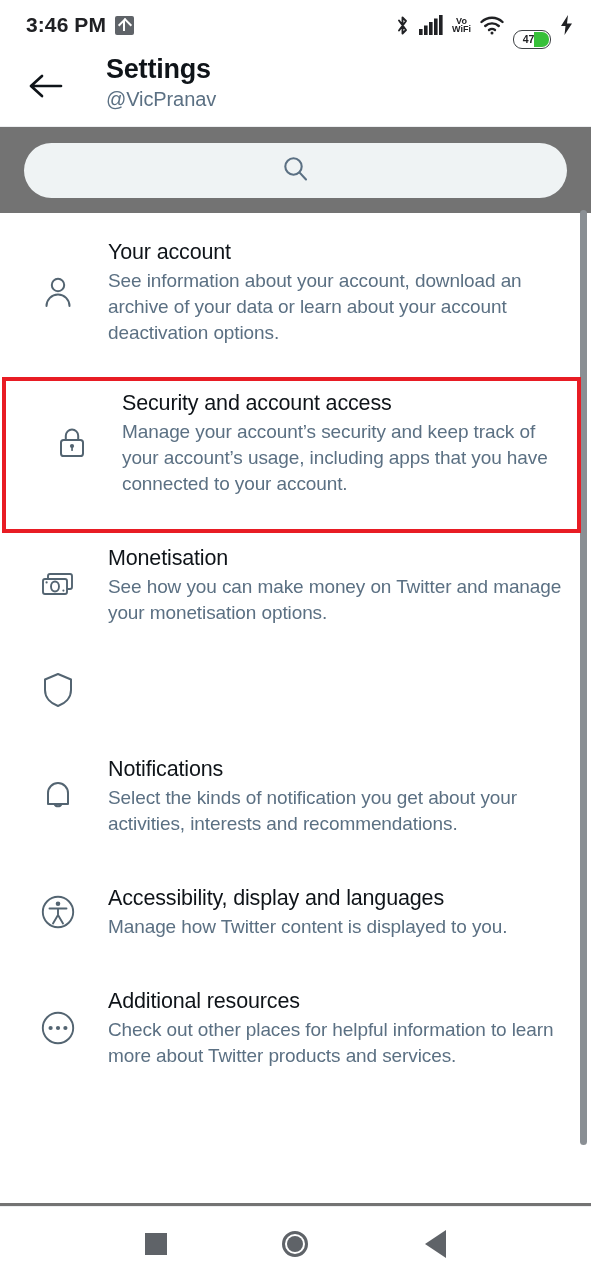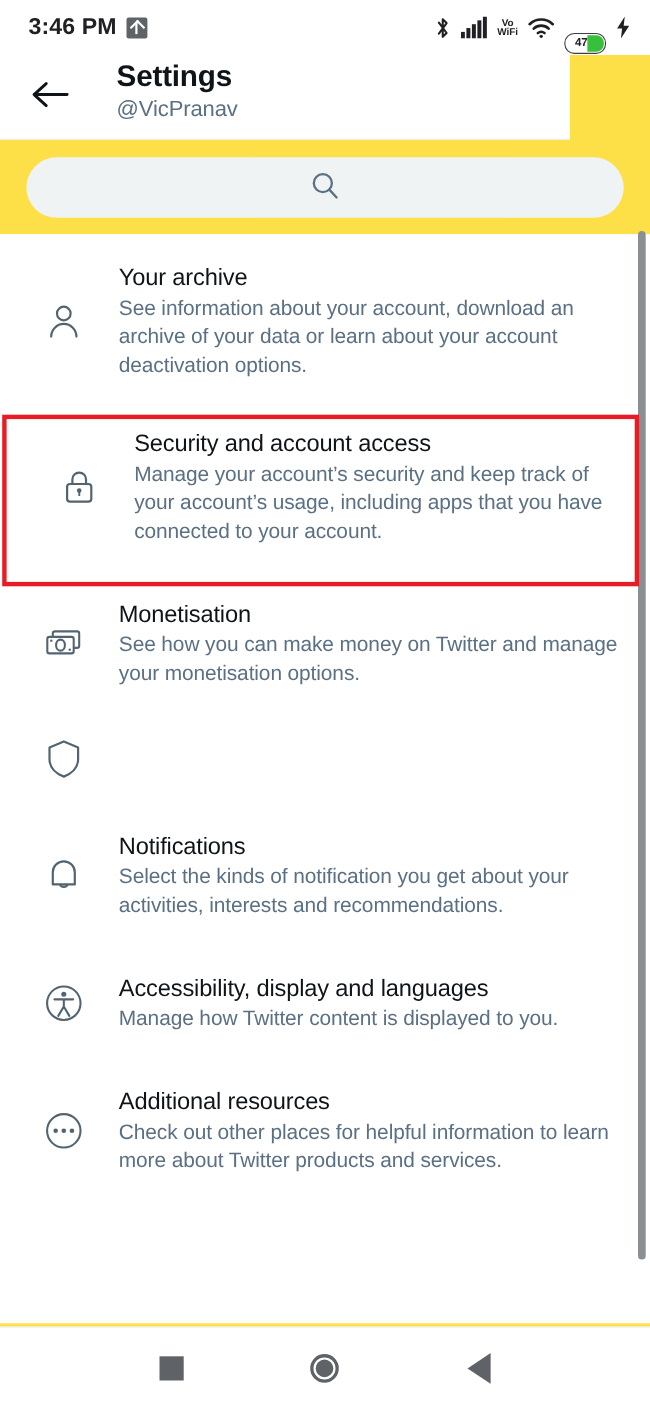--- a/index.html
+++ b/index.html
@@ -9,21 +9,21 @@
     height: 1280px;
     background: #ffffff;
     font-family: "Liberation Sans", sans-serif;
     overflow: hidden;
   }
 
   #screen {
     position: relative;
     width: 591px;
     height: 1280px;
-    background: #fde047;
+    background: #737373;
   }
 
   
   .status-bar {
     position: absolute;
     top: 0; left: 0;
     width: 591px;
     height: 50px;
     display: flex;
     align-items: center;
@@ -105,21 +105,21 @@
     font-size: 10.5px;
     font-weight: bold;
     color: #202124;
     padding-right: 7px;
   }
 
   
   .header {
     position: absolute;
     top: 50px; left: 0;
-    width: 518px;
+    width: 591px;
     height: 77px;
     background: #ffffff;
     border-bottom: 1px solid #eceef0;
   }
   .back-arrow {
     position: absolute;
     left: 24px; top: 14px;
     width: 44px; height: 44px;
     display: flex;
     align-items: center;
@@ -352,21 +352,21 @@
   <div class="settings-list">
 
     <div class="row row-account">
       <div class="row-icon">
         <svg width="34" height="34" viewBox="0 0 34 34">
           <circle cx="17" cy="10" r="6.2" fill="none" stroke="#536471" stroke-width="2"></circle>
           <path d="M5.5 31 A11.5 11.5 0 0 1 28.5 31" fill="none" stroke="#536471" stroke-width="2" stroke-linecap="round"></path>
         </svg>
       </div>
       <div class="row-text">
-        <div class="row-title">Your archive</div>
+        <div class="row-title">Your account</div>
         <div class="row-desc">See information about your account, download an archive of your data or learn about your account deactivation options.</div>
       </div>
     </div>
 
     <div class="row row-security">
       <div class="row-icon">
         <svg width="34" height="36" viewBox="0 0 34 36">
           <rect x="6" y="15" width="22" height="16" rx="2.6" fill="none" stroke="#536471" stroke-width="2"></rect>
           <path d="M10.8 15 V10.8 A6.2 6.2 0 0 1 23.2 10.8 V15" fill="none" stroke="#536471" stroke-width="2" stroke-linecap="round"></path>
           <circle cx="17" cy="21" r="2.1" fill="#536471"></circle>

